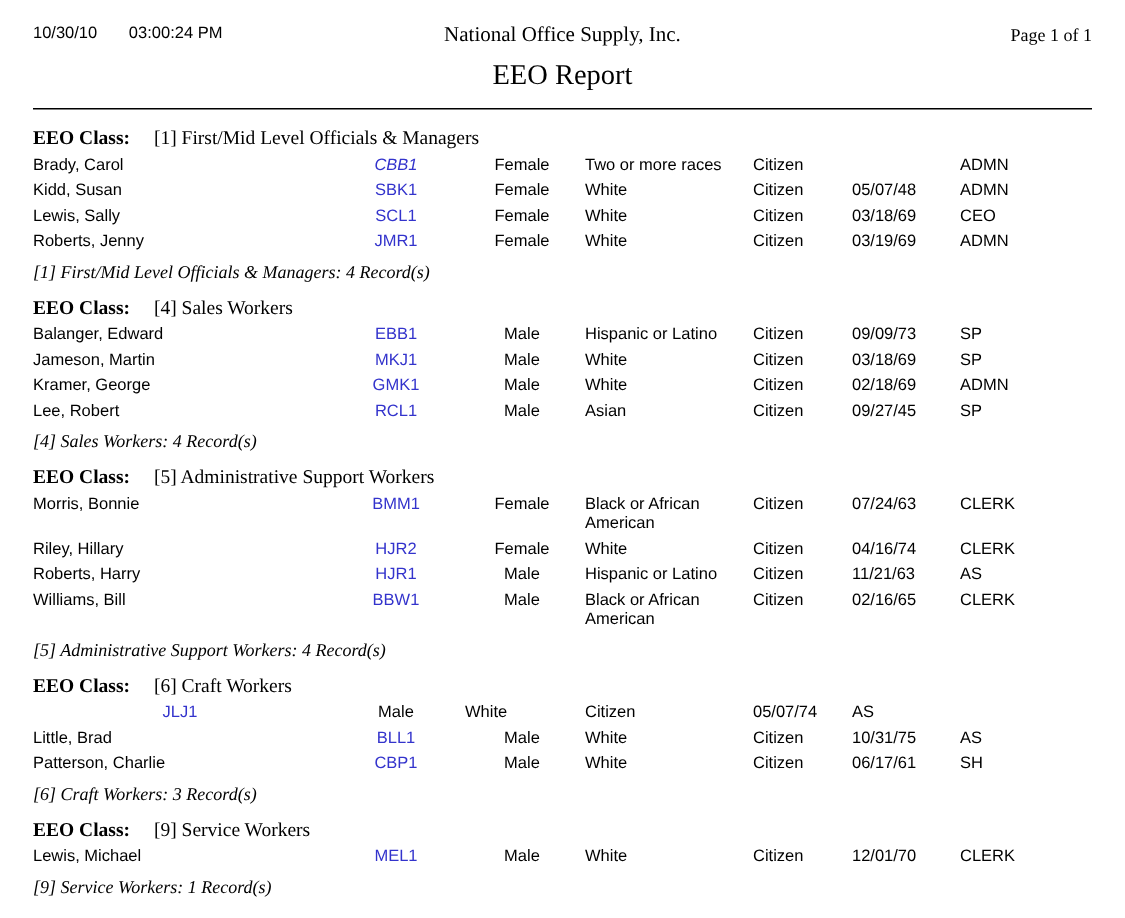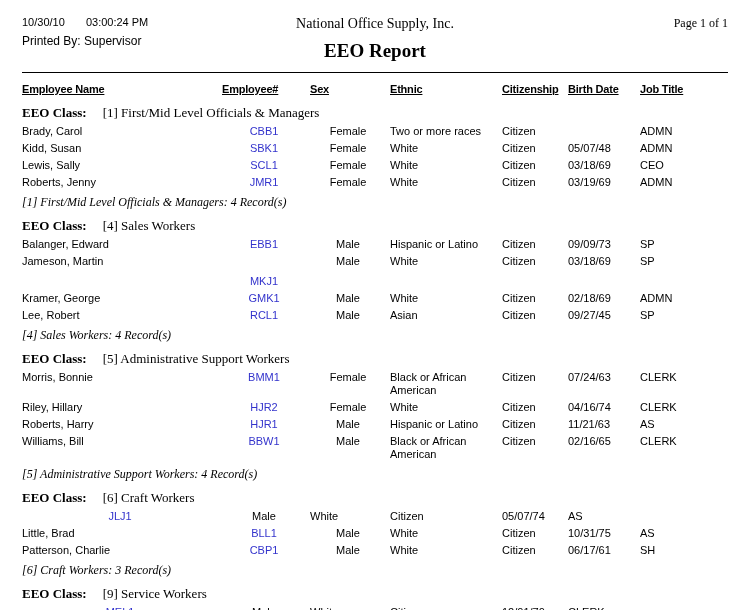--- a/index.html
+++ b/index.html
@@ -15,21 +15,21 @@
     overflow:hidden;
   }
   
   .report-header { display:grid; grid-template-columns:1fr auto 1fr; align-items:start; }
   .hdr-left { text-align:left; }
   .datetime { font-size:11px; }
   .datetime .time { margin-left:18px; }
   .printed-by { font-size:12px; margin-top:6px; }
   .hdr-center { text-align:center; }
   .company { font-family:"Liberation Serif", serif; font-weight:normal; font-size:14px; }
-  .report-title { font-family:"Liberation Serif", serif; font-weight:bold; font-size:19px; margin-top:8px; }
+  .report-title { font-family:"Liberation Serif", serif; font-weight:normal; font-size:19px; margin-top:8px; }
   .hdr-right { text-align:right; font-family:"Liberation Serif", serif; font-size:12px; }
   .header-divider { border:none; border-top:1px solid #000; margin:10px 0 8px 0; }
 
   
   .grid-row {
     display:grid;
     grid-template-columns:200px 88px 80px 112px 66px 72px 88px;
     align-items:start;
   }
   .col-headers { margin-bottom:4px; }
@@ -60,50 +60,37 @@
 </head>
 <body>
 
 <div class="page">
 
   <div class="report-header">
     <div class="hdr-left">
       <div class="datetime">
         <span>10/30/10</span>
         <span class="time">03:00:24 PM</span>
-      </div>
-      <div class="printed-by">
-        <span>Printed By:</span>
-        <span>Supervisor</span>
       </div>
     </div>
     <div class="hdr-center">
       <div class="company">National Office Supply, Inc.</div>
       <div class="report-title">EEO Report</div>
     </div>
     <div class="hdr-right">Page 1 of 1</div>
   </div>
 
   <hr class="header-divider">
 
-  <div class="grid-row col-headers">
-    <div class="cell">Employee Name</div>
-    <div class="cell">Employee#</div>
-    <div class="cell">Sex</div>
-    <div class="cell">Ethnic</div>
-    <div class="cell">Citizenship</div>
-    <div class="cell">Birth Date</div>
-    <div class="cell">Job Title</div>
-  </div>
 
   <div id="table-body">
       <div class="group-header"><span class="group-label">EEO Class:</span><span>[1] First/Mid Level Officials &amp; Managers</span></div>
       <div class="grid-row">
         <div class="cell col-name">Brady, Carol</div>
-        <div class="cell col-empnum emp-link" style="color: rgb(51, 51, 204);">CBB1</div>
+        <div class="cell col-empnum emp-link" style="color: rgb(51, 51, 204); font-style: italic;">CBB1</div>
         <div class="cell col-sex">Female</div>
         <div class="cell col-ethnic">Two or more races</div>
         <div class="cell col-citizen">Citizen</div>
         <div class="cell col-birth"></div>
         <div class="cell col-job">ADMN</div>
       </div>
       <div class="grid-row">
         <div class="cell col-name">Kidd, Susan</div>
         <div class="cell col-empnum emp-link" style="color: rgb(51, 51, 204);">SBK1</div>
         <div class="cell col-sex">Female</div>
@@ -136,21 +123,21 @@
         <div class="cell col-name">Balanger, Edward</div>
         <div class="cell col-empnum emp-link" style="color: rgb(51, 51, 204);">EBB1</div>
         <div class="cell col-sex">Male</div>
         <div class="cell col-ethnic">Hispanic or Latino</div>
         <div class="cell col-citizen">Citizen</div>
         <div class="cell col-birth">09/09/73</div>
         <div class="cell col-job">SP</div>
       </div>
       <div class="grid-row">
         <div class="cell col-name">Jameson, Martin</div>
-        <div class="cell col-empnum emp-link" style="color: rgb(51, 51, 204); margin-top: 20px;">MKJ1</div>
+        <div class="cell col-empnum emp-link" style="color: rgb(51, 51, 204);">MKJ1</div>
         <div class="cell col-sex">Male</div>
         <div class="cell col-ethnic">White</div>
         <div class="cell col-citizen">Citizen</div>
         <div class="cell col-birth">03/18/69</div>
         <div class="cell col-job">SP</div>
       </div>
       <div class="grid-row">
         <div class="cell col-name">Kramer, George</div>
         <div class="cell col-empnum emp-link" style="color: rgb(51, 51, 204);">GMK1</div>
         <div class="cell col-sex">Male</div>
@@ -230,20 +217,21 @@
         <div class="cell col-empnum emp-link" style="color: rgb(51, 51, 204);">CBP1</div>
         <div class="cell col-sex">Male</div>
         <div class="cell col-ethnic">White</div>
         <div class="cell col-citizen">Citizen</div>
         <div class="cell col-birth">06/17/61</div>
         <div class="cell col-job">SH</div>
       </div>
       <div class="group-footer">[6] Craft Workers: 3 Record(s)</div>
       <div class="group-header"><span class="group-label">EEO Class:</span><span>[9] Service Workers</span></div>
       <div class="grid-row">
+        <div class="cell col-name">Lewis, Michael</div>
         <div class="cell col-empnum emp-link" style="color: rgb(51, 51, 204);">MEL1</div>
         <div class="cell col-sex">Male</div>
         <div class="cell col-ethnic">White</div>
         <div class="cell col-citizen">Citizen</div>
         <div class="cell col-birth">12/01/70</div>
         <div class="cell col-job">CLERK</div>
       </div>
       <div class="group-footer">[9] Service Workers: 1 Record(s)</div>
     </div>
 

